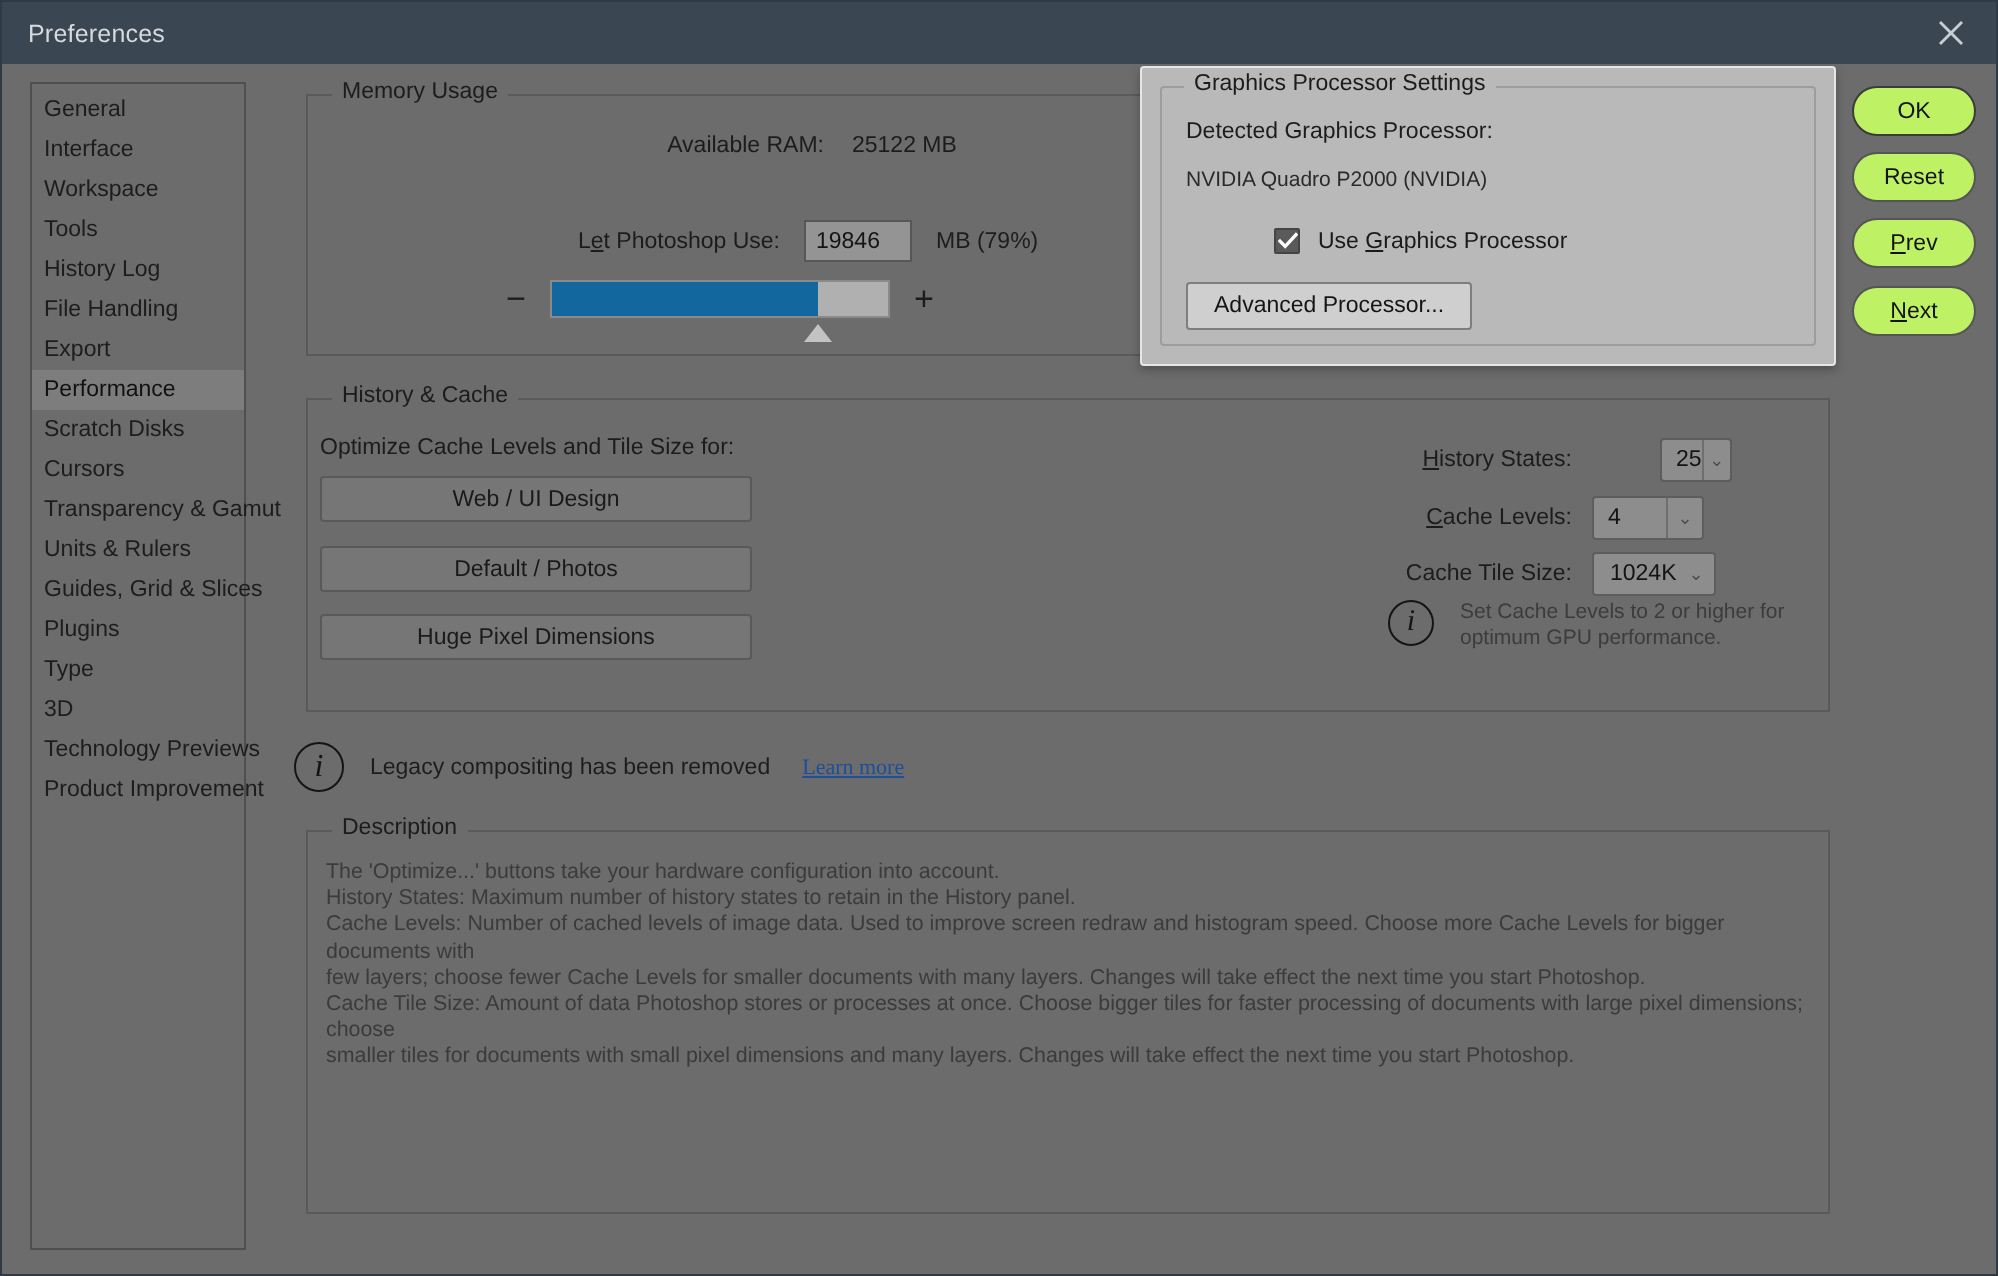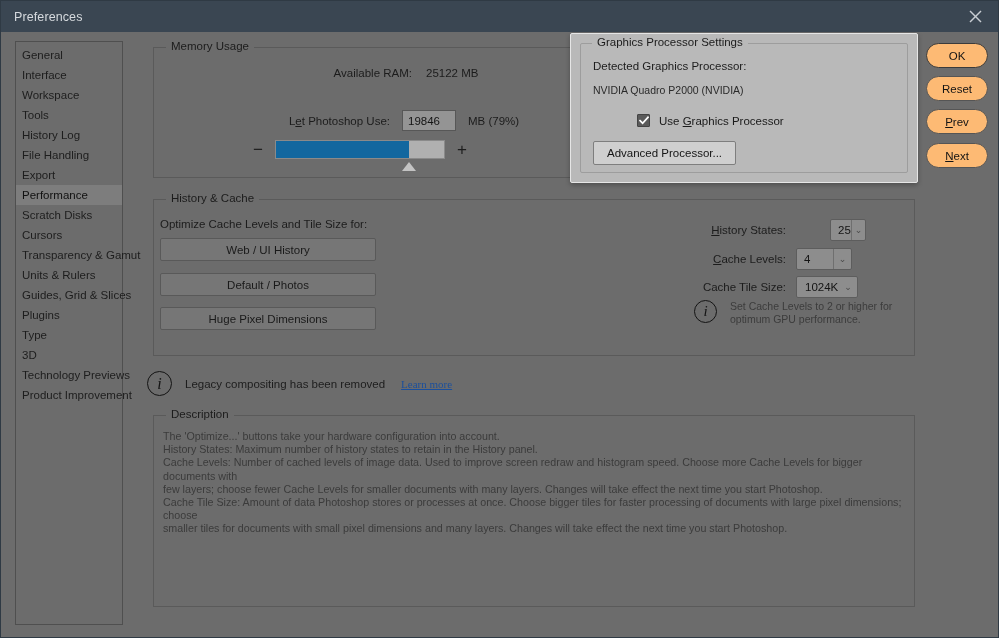--- a/index.html
+++ b/index.html
@@ -171,21 +171,21 @@
   
   .desc-body {
     position:absolute; left:9px; top:14px; right:9px;
     font-size:10.7px; color:#3b3b3b; line-height:13.2px;
     white-space:pre-line;
   }
 
   
   .right-btn {
     position:absolute; left:925px; width:62px; height:25px;
-    border-radius:13px; background:#fdba74;
+    border-radius:13px; background:#bef264;
     border:1px solid #555; color:#141414;
     font-size:11.5px; font-family:"Liberation Sans", sans-serif;
     cursor:default;
   }
   .right-btn.primary { border:1.5px solid #3b3b3b; }
   .right-btn .ul { text-decoration:underline; }
   #btn-ok { top:42px; }
   #btn-reset { top:75px; }
   #btn-prev { top:108px; }
   #btn-next { top:142px; }
@@ -290,21 +290,21 @@
       </div>
       <span class="plus">+</span>
     </div>
   </div>
 
   <div class="group" id="history-group">
     <span class="legend">History &amp; Cache</span>
 
     <span class="opt-label">Optimize Cache Levels and Tile Size for:</span>
 
-    <button class="opt-btn" id="btn-web">Web / UI History</button>
+    <button class="opt-btn" id="btn-web">Web / UI Design</button>
     <button class="opt-btn" id="btn-default">Default / Photos</button>
     <button class="opt-btn" id="btn-huge">Huge Pixel Dimensions</button>
 
     <div class="hc-right-row" id="hcr1">
       <span class="hc-label"><span class="u">H</span><span>istory States:</span></span>
       <div class="select" id="sel-history">
         <span class="sel-val">25</span>
         <span class="caret">⌄</span>
       </div>
     </div>

